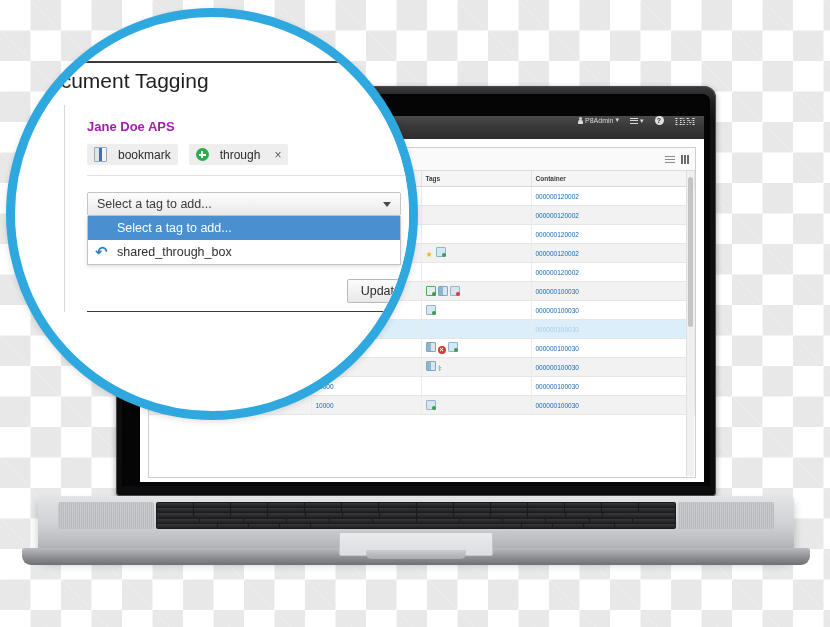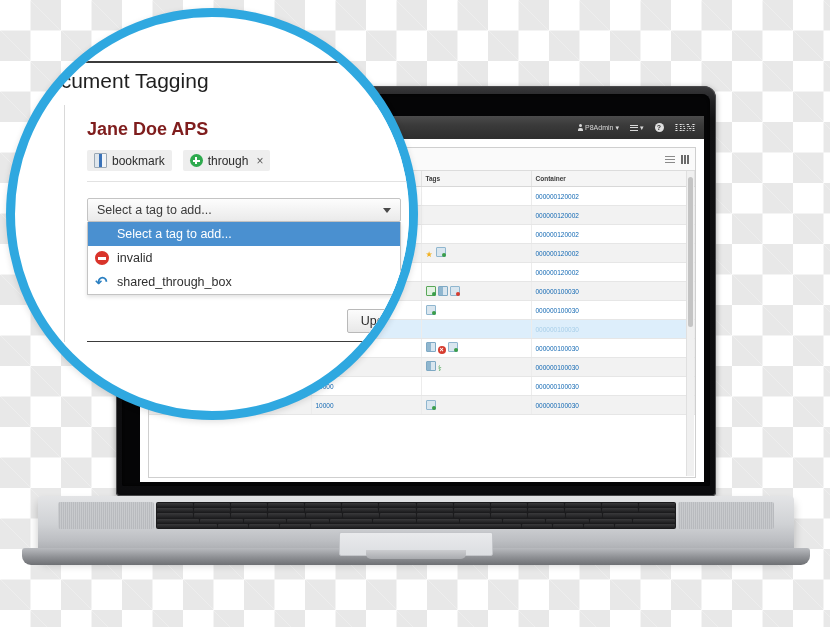--- a/index.html
+++ b/index.html
@@ -30,21 +30,21 @@
   }
   .screen{
     position:absolute;left:18px;top:22px;width:564px;height:366px;
     background:#ffffff;overflow:hidden;
   }
 
   
   .app-topbar{
     position:absolute;left:0;top:0;width:100%;height:23px;
     background:linear-gradient(180deg,#4b4b4b 0%,#3a3a3a 40%,#2e2e2e 100%);
-    display:flex;align-items:center;justify-content:flex-end;
+    display:flex;align-items:flex-start;justify-content:flex-end;
     padding-right:8px;box-sizing:border-box;color:#d8d8d8;font-size:7px;gap:11px;
   }
   .tb-item{display:flex;align-items:center;gap:2px;white-space:nowrap;}
   .ibm-logo{
     font-family:"Liberation Serif","DejaVu Serif",serif;font-weight:bold;
     font-size:10px;letter-spacing:.5px;color:#e4e4e4;
     background:repeating-linear-gradient(0deg,#e4e4e4 0 1px,transparent 1px 2px);
     -webkit-background-clip:text;background-clip:text;color:transparent;
   }
   .person-ico{width:5px;height:7px;position:relative;display:inline-block;}
@@ -150,25 +150,25 @@
   }
   .mag-inner{position:absolute;left:-6px;top:-8px;width:440px;height:450px;text-decoration:underline;}
 
   .zoom-title{
     position:absolute;left:40px;top:60px;font-size:21px;color:#1f1f1f;white-space:nowrap;
   }
   .zoom-rule{position:absolute;left:58px;top:52px;width:300px;height:2px;background:#3b3b3b;}
   .zoom-card{
     position:absolute;left:55px;top:96px;width:360px;background:#fff;border-left:1px solid #d9d9d9;
   }
-  .zoom-user{font-size:18px;font-weight:bold;color:#7f1d1d;padding:14px 0 0 22px;}
+  .zoom-user{font-size:13px;font-weight:bold;color:#a21caf;padding:14px 0 0 22px;}
   .chips{display:flex;gap:11px;padding:10px 0 10px 22px;}
   .chip{
     background:#eeeeee;border-radius:2px;padding:3px 7px;font-size:12px;color:#2c2c2c;
-    display:flex;align-items:center;gap:5px;white-space:nowrap;
+    display:flex;align-items:center;gap:11px;white-space:nowrap;
   }
   .chip .x{color:#5d5d5d;font-size:12px;margin-left:3px;}
   .ic-bookmark{
     width:11px;height:13px;background:linear-gradient(90deg,#dfe6ec 0 35%,#3a72b8 35% 62%,#f2f5f8 62% 100%);
     border:1px solid #9aa8b5;border-radius:1px;display:inline-block;
   }
   .ic-plus{
     width:13px;height:13px;border-radius:50%;background:#2eaa4e;position:relative;display:inline-block;
   }
   .ic-plus:before,.ic-plus:after{content:"";position:absolute;background:#fff;}
@@ -483,24 +483,20 @@
           <span>Select a tag to add...</span>
           <span class="caret"></span>
         </div>
 
         <div class="listbox" id="listbox">
             <div class="opt selected">
               <span class="oi"></span>
               <span>Select a tag to add...</span>
             </div>
             <div class="opt">
-              <span class="oi oi-invalid"></span>
-              <span>invalid</span>
-            </div>
-            <div class="opt">
               <span class="oi oi-share">↶</span>
               <span>shared_through_box</span>
             </div>
           </div>
 
         <div class="update-row">
           <button class="btn-update">Update</button>
         </div>
         <div class="zoom-hr"></div>
       </div>

